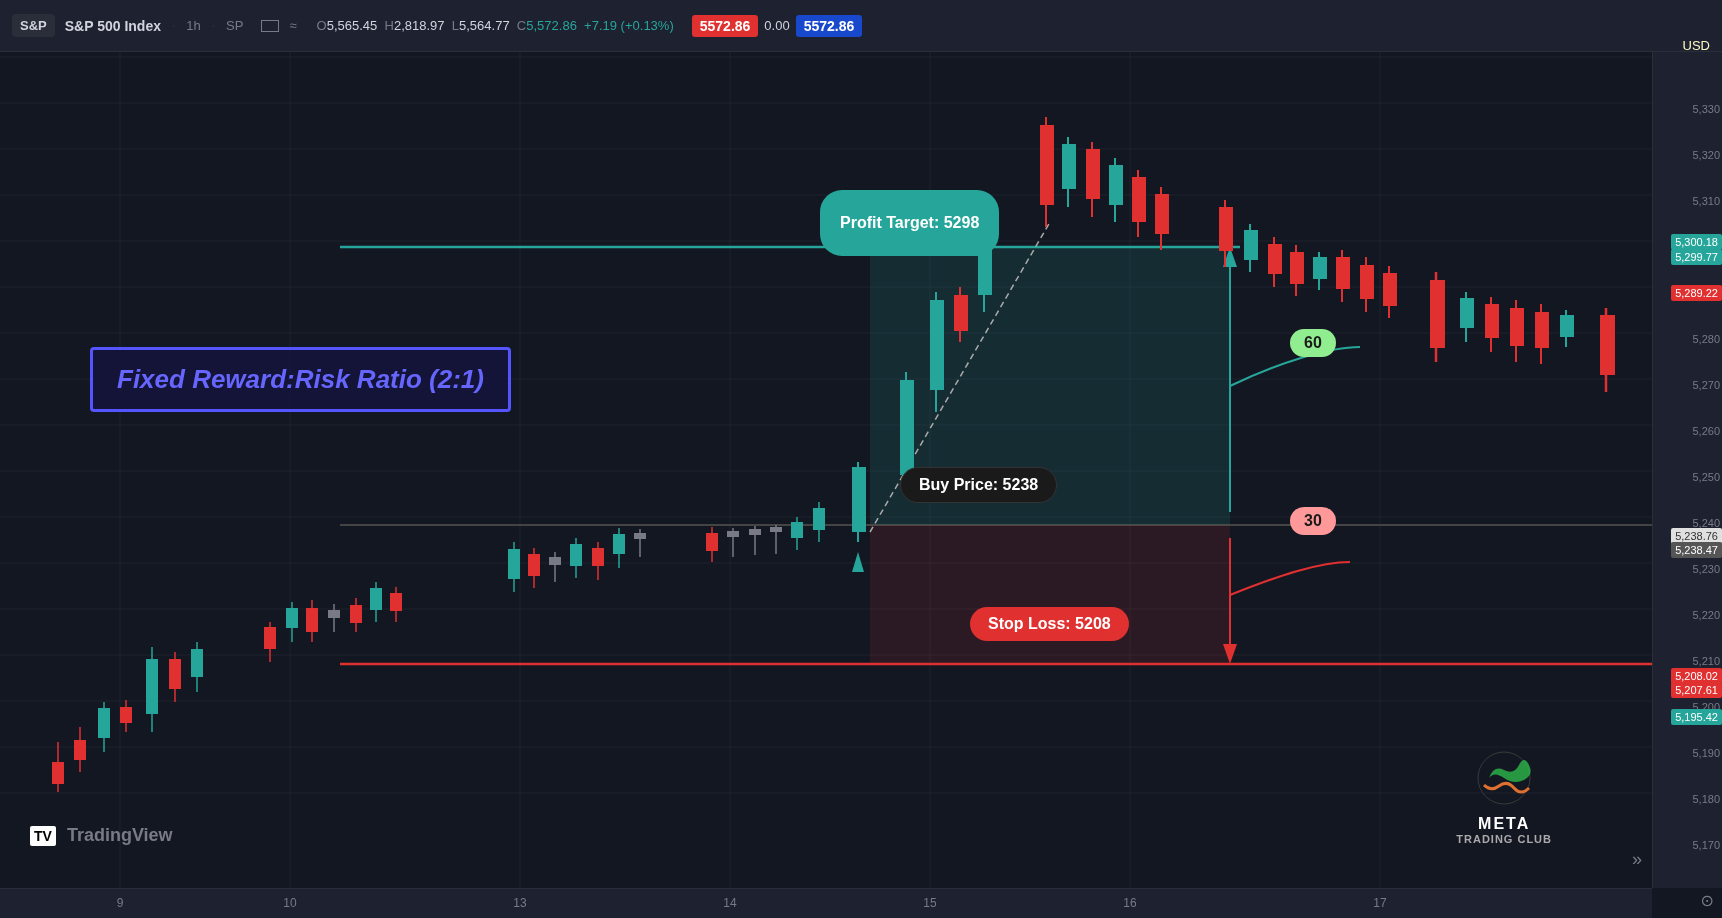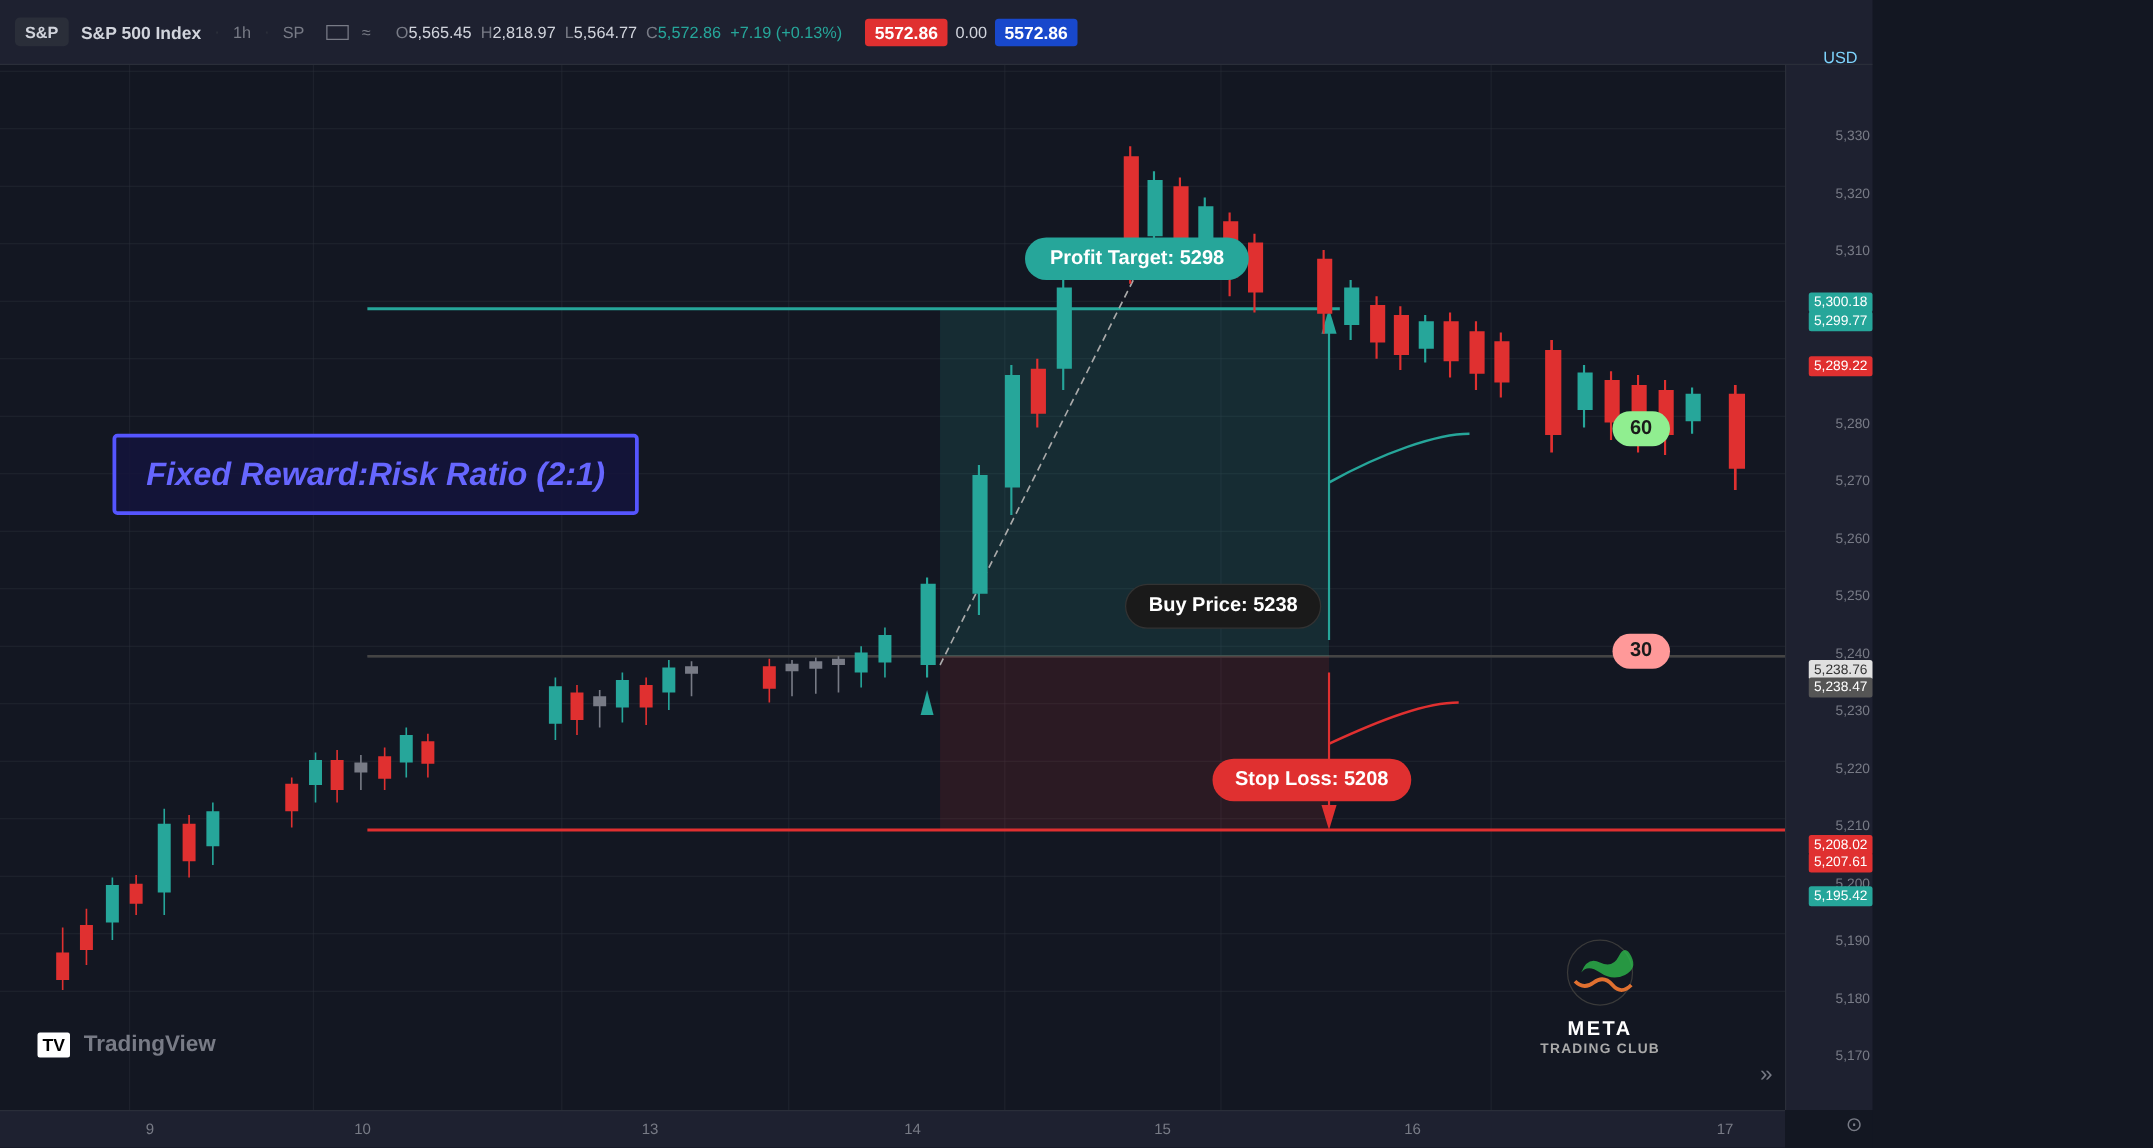--- a/index.html
+++ b/index.html
@@ -5,21 +5,21 @@
     * { margin: 0; padding: 0; box-sizing: border-box; }
     body {
       width: 1722px;
       height: 918px;
       background: #131722;
       font-family: 'Arial', sans-serif;
       overflow: hidden;
       position: relative;
     }
     #chart-container {
-      width: 1498px;
+      width: 1722px;
       height: 918px;
       position: relative;
       background: #131722;
     }
     
     #top-bar {
       position: absolute;
       top: 0; left: 0; right: 0;
       height: 52px;
       background: #1e2130;
@@ -61,21 +61,21 @@
       background: #1848cc;
       color: white;
       padding: 3px 8px;
       border-radius: 3px;
       font-size: 14px;
       font-weight: bold;
     }
     .price-change { color: #26a69a; font-size: 13px; }
     .currency-label {
       margin-left: auto;
-      color: #7dd3fc;
+      color: #fef9c3;
       font-size: 13px;
       margin-top: 40px;
     }
     
     #chart-area {
       position: absolute;
       top: 52px;
       left: 0;
       right: 70px;
       bottom: 30px;
@@ -467,21 +467,21 @@
       <path d="M1230 543 C1280 523, 1320 510, 1350 510" stroke="#e03030" stroke-width="2" fill="none"></path>
 
     </svg>
 
     
     <div id="title-box">
       <span>Fixed Reward:Risk Ratio (2:1)</span>
     </div>
 
     
-    <div style="position:absolute; top:138px; left:820px; background:#26a69a; color:white; border-radius:22px; padding:8px 20px; font-size:16px; font-weight:bold; white-space:nowrap;">
+    <div style="position:absolute; top:138px; left:820px; background:#26a69a; color:white; border-radius:22px; padding:24px 20px; font-size:16px; font-weight:bold; white-space:nowrap;">
       <span>Profit Target: 5298</span>
     </div>
 
     
     <div style="position:absolute; top:415px; left:900px; background:#1a1a1a; color:white; border-radius:22px; padding:8px 18px; font-size:16px; font-weight:bold; white-space:nowrap; border:1px solid #333;">
       <span>Buy Price: 5238</span>
     </div>
 
     
     <div style="position:absolute; top:555px; left:970px; background:#e03030; color:white; border-radius:22px; padding:8px 18px; font-size:16px; font-weight:bold; white-space:nowrap;">

